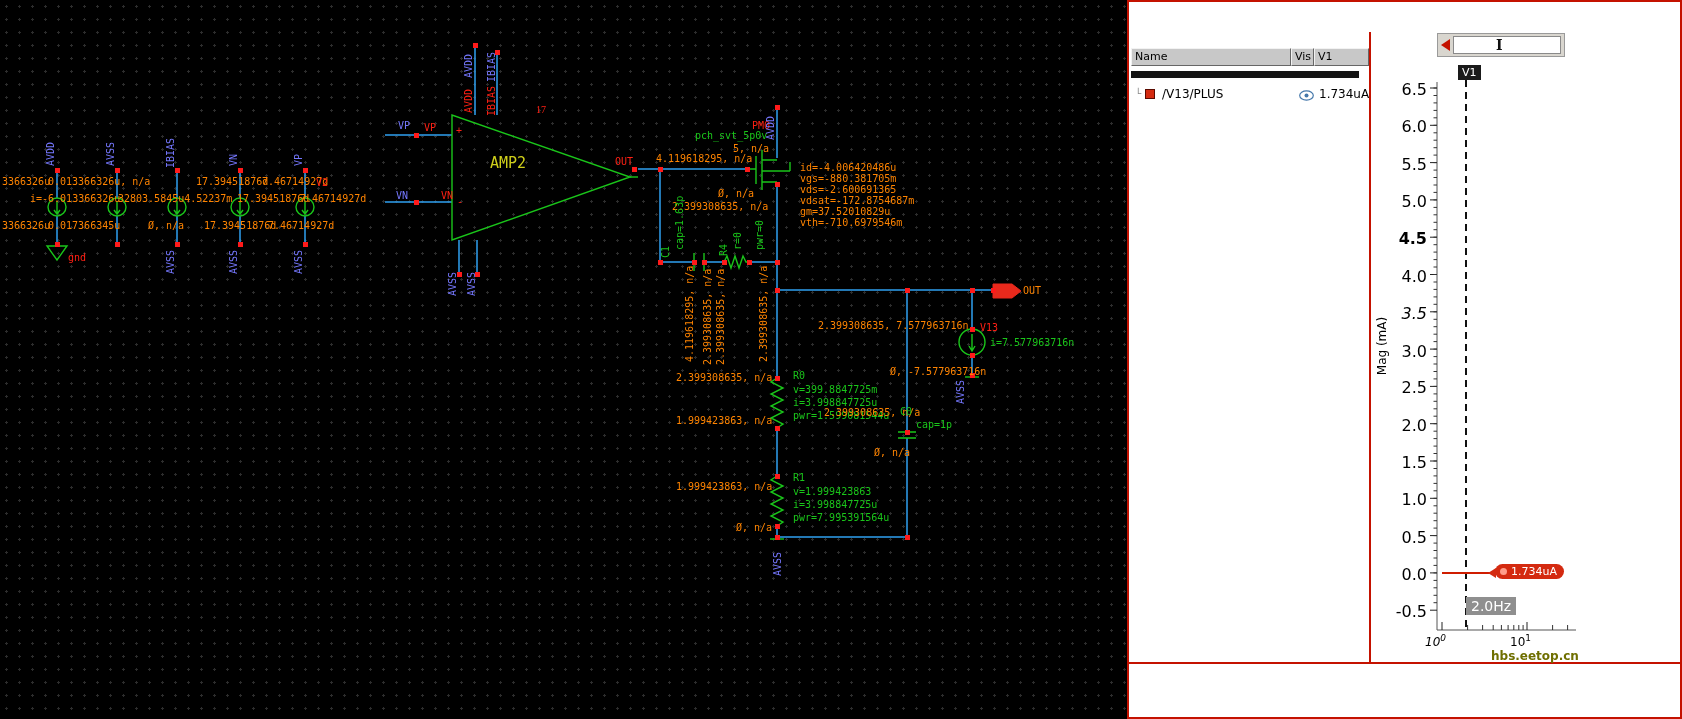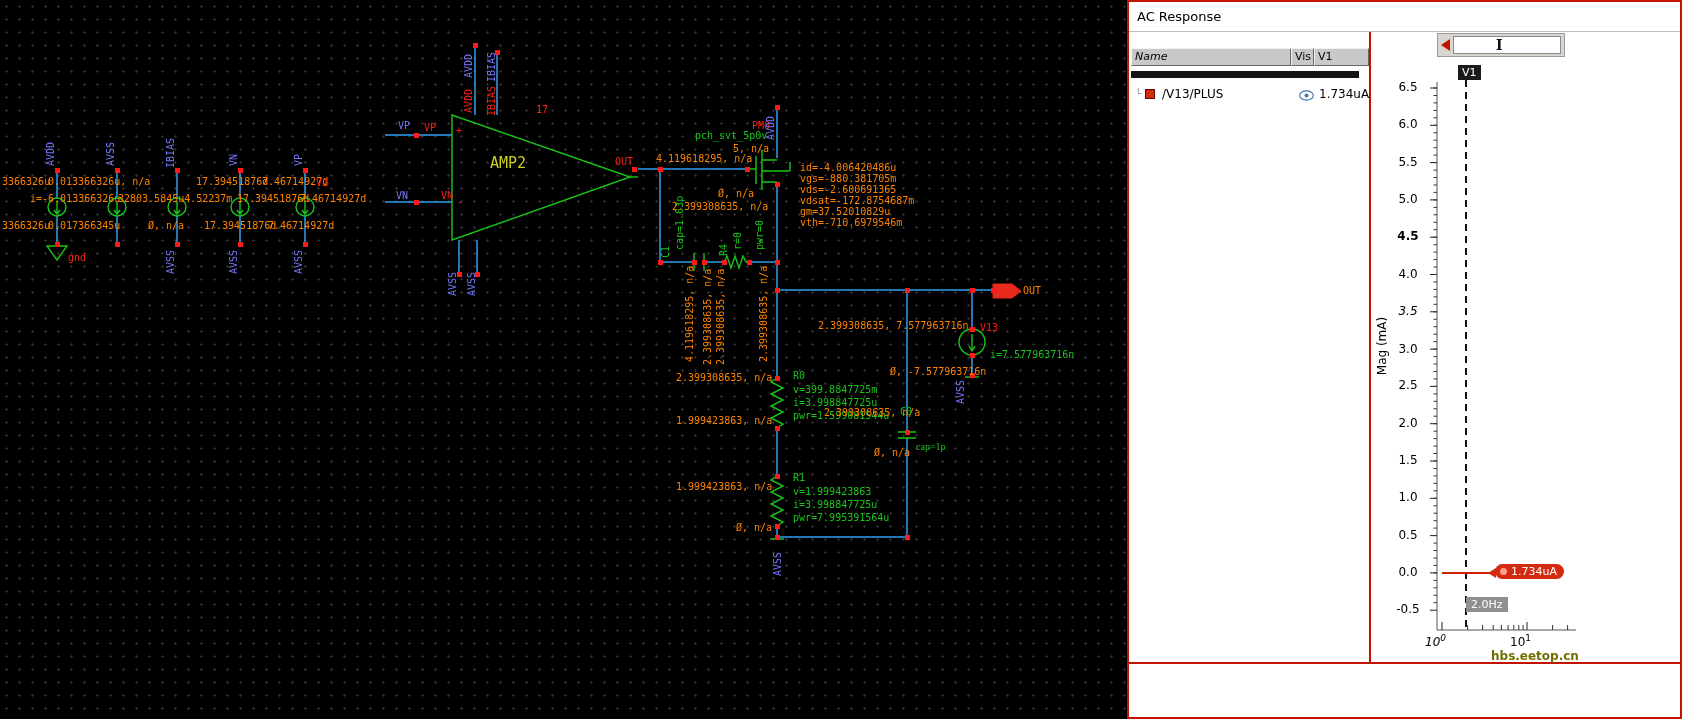--- a/index.html
+++ b/index.html
@@ -22,48 +22,48 @@
   .title-text{position:absolute;left:8px;top:7px;font-size:13px;}
   .scrollwidget{position:absolute;left:308px;top:31px;width:128px;height:24px;background:#d9d6cf;
     border:1px solid #9a9a9a;display:flex;align-items:center;}
   .scroll-arrow{width:0;height:0;border-top:6px solid transparent;border-bottom:6px solid transparent;
     border-right:9px solid #c41200;margin-left:3px;}
   .scroll-track{flex:1;height:18px;background:#fff;border:1px solid #8a8a8a;margin:0 3px;position:relative;}
   .ibeam{position:absolute;left:42px;top:0px;font-family:"DejaVu Serif",serif;font-size:14px;font-weight:bold;color:#111;}
 
   .thead{position:absolute;left:2px;top:46px;height:18px;display:flex;}
   .th{background:#c8c8c8;border:1px solid;border-color:#f2f2f2 #666 #666 #f2f2f2;font-size:11px;padding:1px 3px;overflow:hidden;}
-  .th-name{width:160px;font-style:italic;}
+  .th-name{width:160px;}
   .th-vis{width:23px;}
   .th-v1{width:55px;}
   .splitter{position:absolute;left:2px;top:69px;width:228px;height:7px;background:#141414;}
 
   .trace-row{position:absolute;left:2px;top:84px;width:238px;height:18px;font-size:12px;}
   .tree-elbow{position:absolute;left:4px;top:2px;color:#888;font-size:10px;}
   .swatch{position:absolute;left:14px;top:3px;width:10px;height:10px;background:#d42a10;border:1px solid #5a0a00;}
   .trace-name{position:absolute;left:31px;top:1px;}
   .eye{position:absolute;left:168px;top:4px;}
   .trace-value{position:absolute;left:188px;top:1px;}
 
   .pane-divider{position:absolute;left:240px;top:30px;width:2px;height:630px;background:#c41200;}
   .pane-bottom{position:absolute;left:0;top:660px;width:100%;height:2px;background:#c41200;}
 
   .ylabel{position:absolute;left:213px;top:337px;width:80px;text-align:center;font-size:12px;
     transform:rotate(-90deg);}
   #yticks{position:absolute;left:260px;top:0;width:38px;height:719px;}
-  .ytick{position:absolute;right:0;width:38px;text-align:center;font-size:12px;}
+  .ytick{position:absolute;right:0;width:38px;text-align:right;font-size:16px;}
   #plot-svg{position:absolute;left:242px;top:0;width:313px;height:719px;}
 
   .v1-tag{position:absolute;left:329px;top:63px;background:#1a1a1a;color:#fff;font-size:11px;padding:1px 4px;}
   .balloon{position:absolute;left:366px;top:562px;background:#d42a10;color:#fff;font-size:11px;
     border-radius:8px;padding:1px 7px 1px 5px;display:flex;align-items:center;}
   .balloon::before{content:"";position:absolute;left:-7px;top:4px;width:0;height:0;
     border-top:5px solid transparent;border-bottom:5px solid transparent;border-right:8px solid #d42a10;}
   .balloon .dot{width:7px;height:7px;border-radius:50%;background:#ff9d8a;margin-right:4px;}
-  .freq-tag{position:absolute;left:337px;top:595px;background:#8f8f8f;color:#fff;font-size:11px;padding:1px 5px;}
+  .freq-tag{position:absolute;left:337px;top:595px;background:#8f8f8f;color:#fff;font-size:14px;padding:1px 5px;}
   .xtick{position:absolute;font-size:12px;top:631px;}
   .xtick sup{font-size:9px;}
   .x0{left:296px;font-style:italic;}
   .x1{left:381px;}
   .watermark{position:absolute;left:362px;top:647px;color:#6f6f00;font-weight:bold;font-size:12px;
     font-family:"DejaVu Sans",sans-serif;}
 </style>
 </head>
 <body>
 
@@ -190,48 +190,48 @@
         <span class="slabel" style="left: 204px; top: 220px; color: rgb(255, 132, 0);">17.39451876d</span>
         <span class="slabel" style="left: 268px; top: 220px; color: rgb(255, 132, 0);">7.46714927d</span>
         <span class="slabel" style="left: 68px; top: 252px; color: rgb(255, 32, 20);">gnd</span>
         <span class="slabel" style="left: 398px; top: 120px; color: rgb(118, 120, 255);">VP</span>
         <span class="slabel" style="left: 424px; top: 122px; color: rgb(255, 32, 20);">VP</span>
         <span class="slabel" style="left: 396px; top: 190px; color: rgb(118, 120, 255);">VN</span>
         <span class="slabel" style="left: 441px; top: 190px; color: rgb(255, 32, 20);">VN</span>
         <span class="slabel" style="left: 456px; top: 125px; color: rgb(255, 32, 20);">+</span>
         <span class="slabel" style="left: 457px; top: 196px; color: rgb(255, 32, 20);">-</span>
         <span class="slabel" style="left: 490px; top: 157px; color: rgb(207, 207, 26); font-size: 15px;">AMP2</span>
-        <span class="slabel" style="left: 536px; top: 104px; color: rgb(255, 32, 20);">17</span>
+        <span class="slabel" style="left: 536px; top: 104px; color: rgb(255, 32, 20); font-family: Liberation Serif, serif;">17</span>
         <span class="slabel" style="left: 615px; top: 156px; color: rgb(255, 32, 20);">OUT</span>
         <span class="slabel" style="left: 656px; top: 153px; color: rgb(255, 132, 0);">4.119618295, n/a</span>
         <span class="slabel" style="left: 695px; top: 130px; color: rgb(26, 197, 26);">pch_svt_5p0v</span>
         <span class="slabel" style="left: 733px; top: 143px; color: rgb(255, 132, 0);">5, n/a</span>
         <span class="slabel" style="left: 752px; top: 120px; color: rgb(255, 32, 20);">PM0</span>
         <span class="slabel" style="left: 800px; top: 162px; color: rgb(255, 132, 0);">id=-4.006420486u</span>
         <span class="slabel" style="left: 800px; top: 173px; color: rgb(255, 132, 0);">vgs=-880.381705m</span>
         <span class="slabel" style="left: 800px; top: 184px; color: rgb(255, 132, 0);">vds=-2.600691365</span>
         <span class="slabel" style="left: 800px; top: 195px; color: rgb(255, 132, 0);">vdsat=-172.8754687m</span>
         <span class="slabel" style="left: 800px; top: 206px; color: rgb(255, 132, 0);">gm=37.52010829u</span>
         <span class="slabel" style="left: 800px; top: 217px; color: rgb(255, 132, 0);">vth=-710.6979546m</span>
         <span class="slabel" style="left: 718px; top: 188px; color: rgb(255, 132, 0);">Ø, n/a</span>
         <span class="slabel" style="left: 672px; top: 201px; color: rgb(255, 132, 0);">2.399308635, n/a</span>
         <span class="slabel" style="left: 818px; top: 320px; color: rgb(255, 132, 0);">2.399308635, 7.577963716n</span>
         <span class="slabel" style="left: 890px; top: 366px; color: rgb(255, 132, 0);">Ø, -7.577963716n</span>
         <span class="slabel" style="left: 980px; top: 322px; color: rgb(255, 32, 20);">V13</span>
-        <span class="slabel" style="left: 990px; top: 337px; color: rgb(26, 197, 26); margin-top: 12px;">i=7.577963716n</span>
+        <span class="slabel" style="left: 990px; top: 337px; color: rgb(26, 197, 26);">i=7.577963716n</span>
         <span class="slabel" style="left: 1023px; top: 285px; color: rgb(255, 132, 0);">OUT</span>
         <span class="slabel" style="left: 676px; top: 372px; color: rgb(255, 132, 0);">2.399308635, n/a</span>
         <span class="slabel" style="left: 793px; top: 370px; color: rgb(26, 197, 26);">R0</span>
         <span class="slabel" style="left: 793px; top: 384px; color: rgb(26, 197, 26);">v=399.8847725m</span>
         <span class="slabel" style="left: 793px; top: 397px; color: rgb(26, 197, 26);">i=3.998847725u</span>
         <span class="slabel" style="left: 793px; top: 410px; color: rgb(26, 197, 26);">pwr=1.599081544u</span>
         <span class="slabel" style="left: 824px; top: 407px; color: rgb(255, 132, 0);">2.399308635, n/a</span>
         <span class="slabel" style="left: 676px; top: 415px; color: rgb(255, 132, 0);">1.999423863, n/a</span>
         <span class="slabel" style="left: 900px; top: 406px; color: rgb(26, 197, 26);">C0</span>
-        <span class="slabel" style="left: 916px; top: 441px; color: rgb(26, 197, 26); font-family: Liberation Serif, serif;">cap=1p</span>
+        <span class="slabel" style="left: 916px; top: 419px; color: rgb(26, 197, 26);">cap=1p</span>
         <span class="slabel" style="left: 874px; top: 447px; color: rgb(255, 132, 0);">Ø, n/a</span>
         <span class="slabel" style="left: 676px; top: 481px; color: rgb(255, 132, 0);">1.999423863, n/a</span>
         <span class="slabel" style="left: 793px; top: 472px; color: rgb(26, 197, 26);">R1</span>
         <span class="slabel" style="left: 793px; top: 486px; color: rgb(26, 197, 26);">v=1.999423863</span>
         <span class="slabel" style="left: 793px; top: 499px; color: rgb(26, 197, 26);">i=3.998847725u</span>
         <span class="slabel" style="left: 793px; top: 512px; color: rgb(26, 197, 26);">pwr=7.995391564u</span>
         <span class="slabel" style="left: 736px; top: 522px; color: rgb(255, 132, 0);">Ø, n/a</span>
         <span class="slabel vert" style="left: 45px; top: 166px; color: rgb(118, 120, 255);">AVDD</span>
         <span class="slabel vert" style="left: 105px; top: 166px; color: rgb(118, 120, 255);">AVSS</span>
         <span class="slabel vert" style="left: 165px; top: 168px; color: rgb(118, 120, 255);">IBIAS</span>
@@ -255,23 +255,20 @@
         <span class="slabel vert" style="left: 684px; top: 362px; color: rgb(255, 132, 0);">4.119618295, n/a</span>
         <span class="slabel vert" style="left: 702px; top: 365px; color: rgb(255, 132, 0);">2.399308635, n/a</span>
         <span class="slabel vert" style="left: 715px; top: 365px; color: rgb(255, 132, 0);">2.399308635, n/a</span>
         <span class="slabel vert" style="left: 758px; top: 362px; color: rgb(255, 132, 0);">2.399308635, n/a</span>
         <span class="slabel vert" style="left: 955px; top: 404px; color: rgb(118, 120, 255);">AVSS</span>
         <span class="slabel vert" style="left: 772px; top: 576px; color: rgb(118, 120, 255);">AVSS</span>
       </div>
   </div>
 
   <div id="ac-window">
-    <div class="titlebar">
-      <span class="title-text">AC Response</span>
-    </div>
 
     <div class="scrollwidget">
       <span class="scroll-arrow"></span>
       <span class="scroll-track">
         <span class="ibeam">I</span>
       </span>
     </div>
 
     <div class="thead">
       <div class="th th-name">Name</div>

